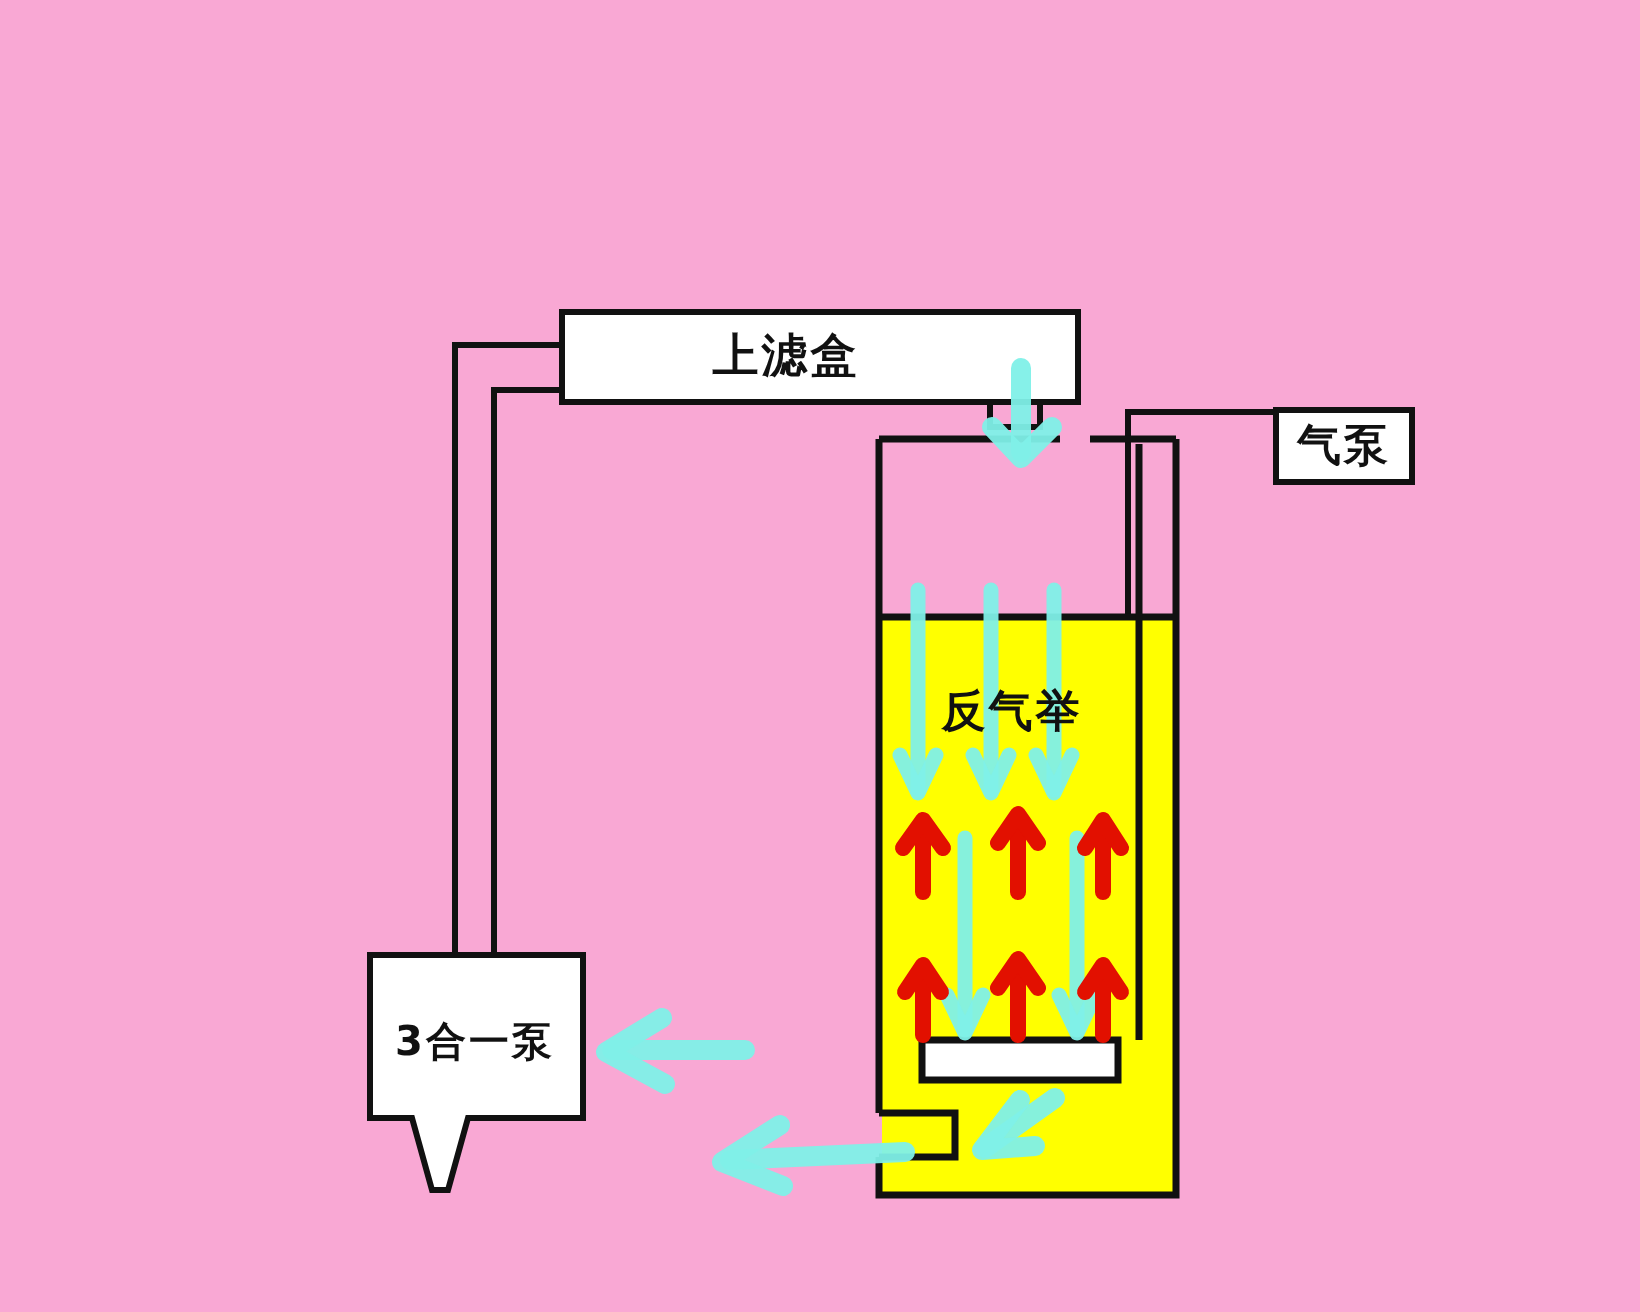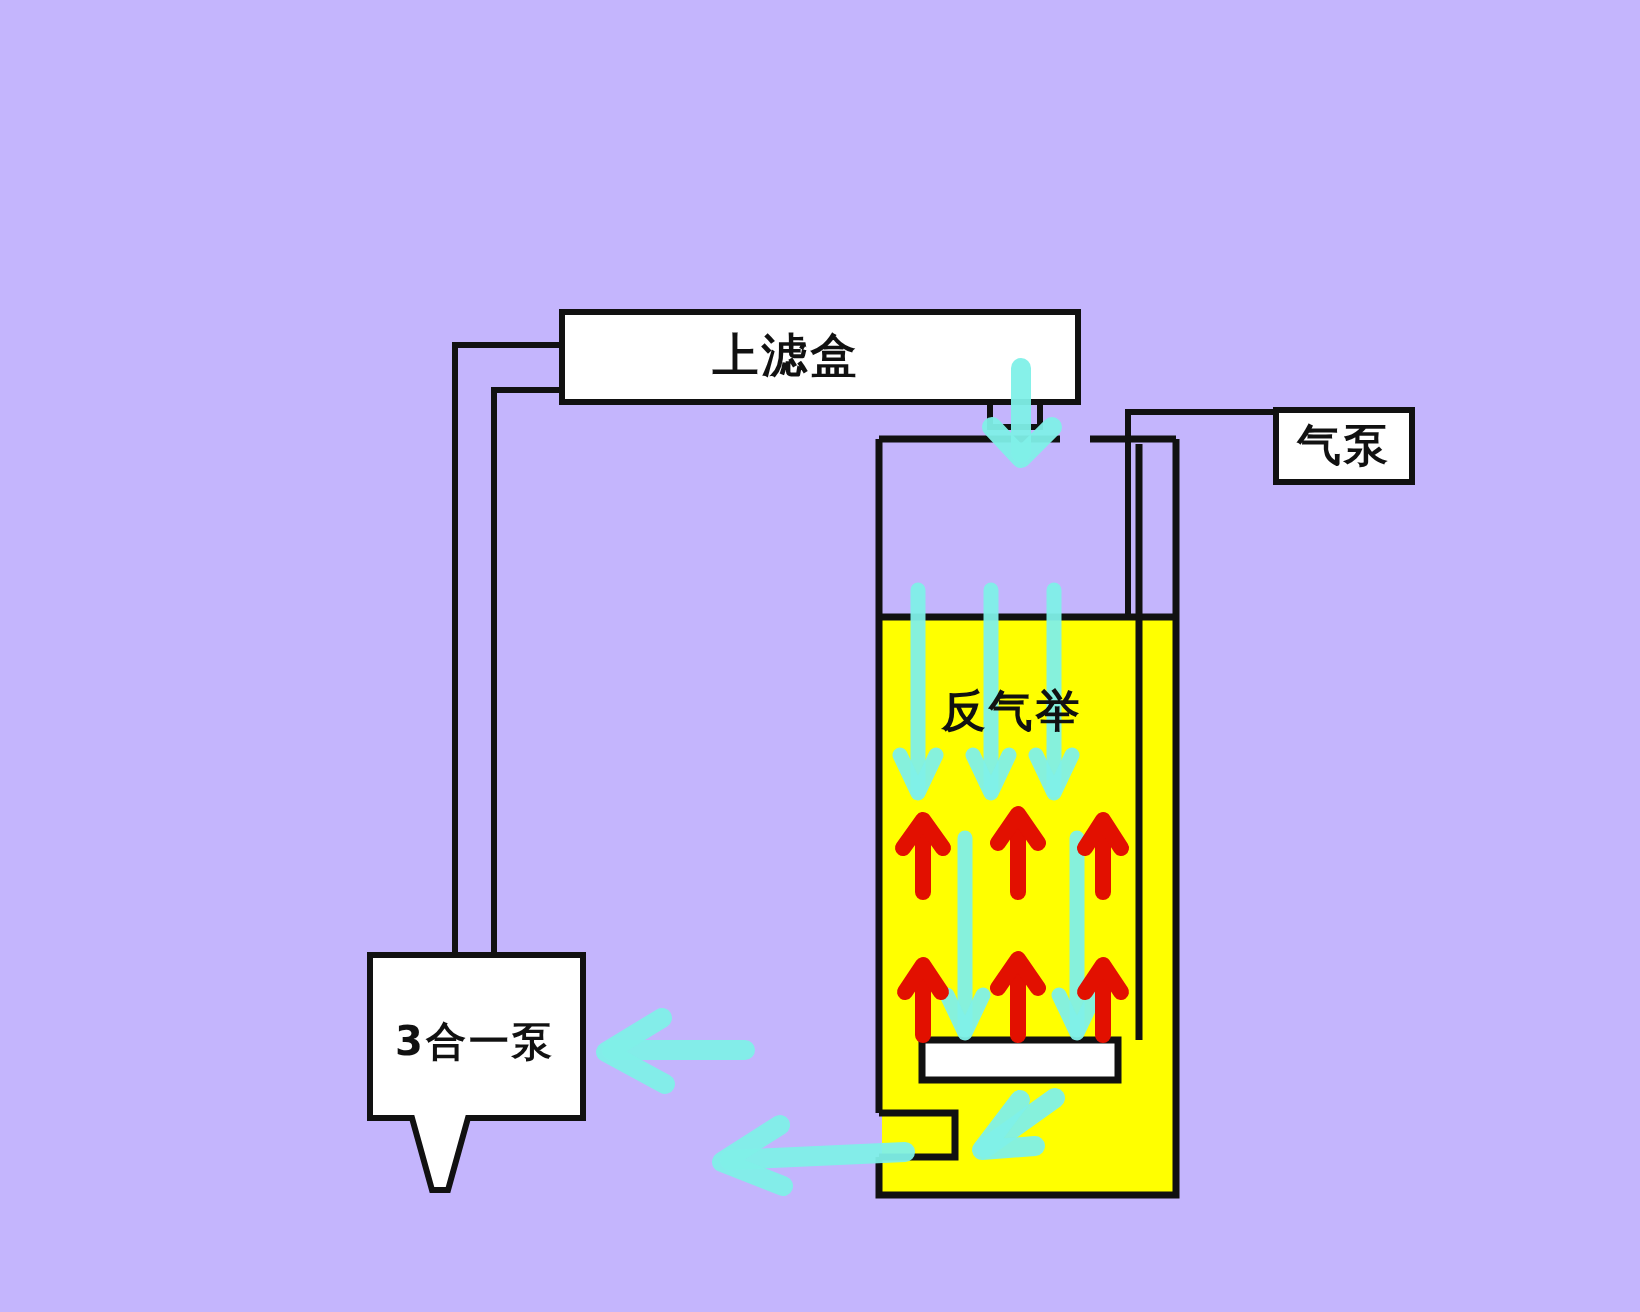--- a/index.html
+++ b/index.html
@@ -8,21 +8,21 @@
     padding: 0;
     background: #ffffff;
   }
   body {
     font-family: "DejaVu Sans", "Liberation Sans", sans-serif;
   }
   #canvas-wrap {
     position: relative;
     width: 1640px;
     height: 1312px;
-    background: #c4b5fd;
+    background: #f9a8d4;
     overflow: hidden;
   }
   #diagram-svg {
     position: absolute;
     left: 0;
     top: 0;
     width: 1640px;
     height: 1312px;
     display: block;
   }

